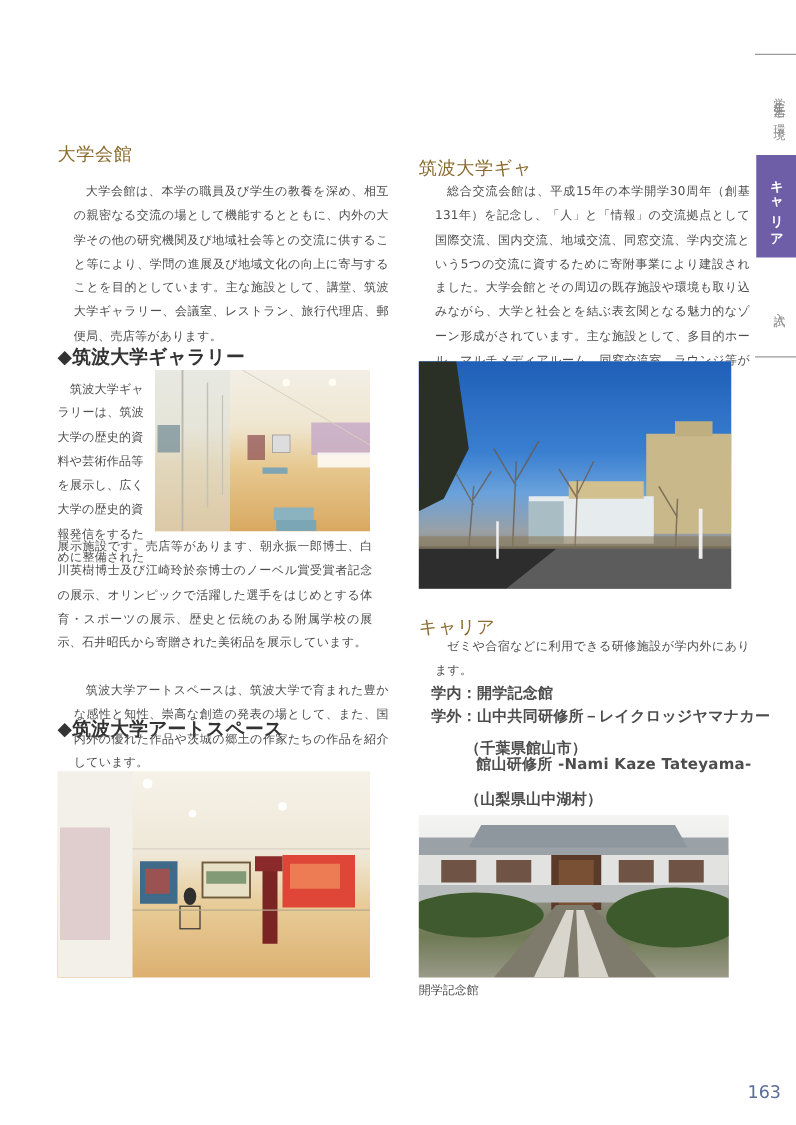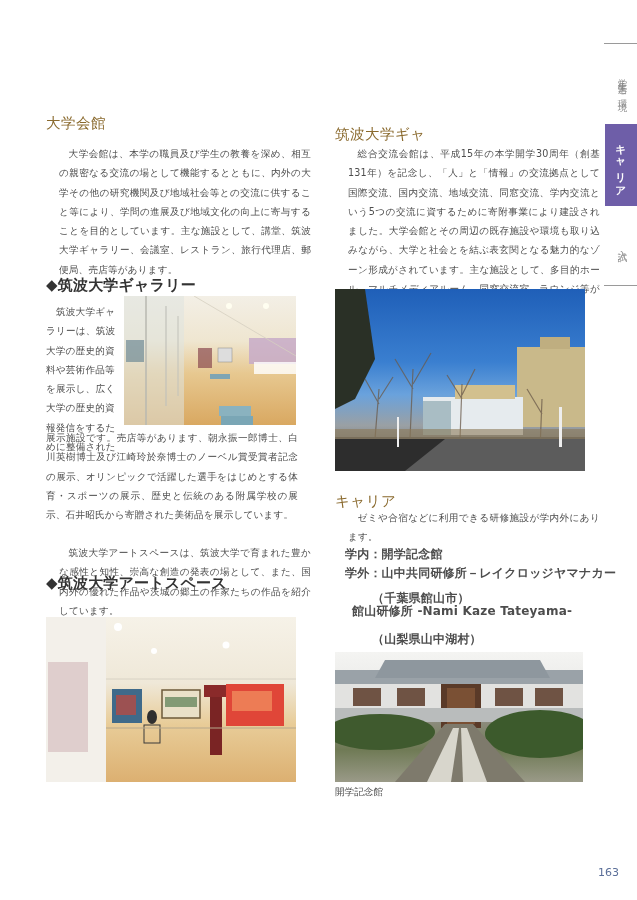--- a/index.html
+++ b/index.html
@@ -6,21 +6,21 @@
   body { width:637px; height:900px; background:#ffffff; position:relative; overflow:hidden;
          font-family:"DejaVu Sans", sans-serif; color:#4a4a4a; }
   .h2 { position:absolute; font-size:14.5px; color:#8a6a2e; letter-spacing:0.5px; font-weight:normal; margin:0; }
   .para { position:absolute; font-size:9.6px; line-height:19.3px; color:#4d4d4d; letter-spacing:0.2px; margin:0; text-align:justify; }
   .indent { text-indent:1em;margin-left:13px; }
   .sub { position:absolute; font-size:15px; color:#333; font-weight:bold; letter-spacing:0.2px; }
   .photo { position:absolute; overflow:hidden; }
   .caption { position:absolute; font-size:9.6px; color:#4d4d4d; }
   .side-line { position:absolute; left:604px; width:33px; height:1px; background:#9a9a9a; }
   .side-tab { position:absolute; left:607px; width:30px; writing-mode:vertical-rl; font-size:9.5px; letter-spacing:2px; display:flex; align-items:center; justify-content:center; }
-  .page-num { position:absolute; left:598px; top:866px; font-size:11px; color:#5a6e98; }
+  .page-num { position:absolute; left:598px; top:866px; font-size:14px; color:#5a6e98; }
   .facility-line { position:absolute; font-size:12px; color:#4d4d4d; letter-spacing:0.2px; white-space:nowrap;font-weight:bold; }
 </style>
 </head>
 <body>
 
 <div class="side-line" style="top:43px;"></div>
 <div class="side-tab" style="top:48px;height:70px;color:#8a8a8a;">
   <span>学生生活と環境</span>
 </div>
 <div class="side-tab" style="top:124px;height:82px;background:#6e5ea8;color:#ffffff;font-weight:bold;font-size:10.5px;left:605px;width:32px;">
@@ -124,21 +124,21 @@
 
 <div class="facility-line" style="left:345px;top:546px;">
   <span>学内：</span><span>開学記念館</span>
 </div>
 <div class="facility-line" style="left:345px;top:565px;">
   <span>学外：</span><span>山中共同研修所－レイクロッジヤマナカー</span>
 </div>
 <div class="facility-line" style="left:372px;top:584px;margin-top:47px;">
   <span>（山梨県山中湖村）</span>
 </div>
-<div class="facility-line" style="left:352px;top:603px;">
+<div class="facility-line" style="left:381px;top:603px;">
   <span>館山研修所 -Nami Kaze Tateyama-</span>
 </div>
 <div class="facility-line" style="left:372px;top:590px;">
   <span>（千葉県館山市）</span>
 </div>
 
 <div class="photo" style="left:335px;top:652px;width:248px;height:130px;background:linear-gradient(180deg,#f4f4f2 0%,#eeeeec 18%,#bfc3c4 30%,#8a8a7a 55%,#6f7a55 75%,#9a9a88 100%);">
   <svg width="248" height="130" viewBox="0 0 248 130">
     <polygon points="0,18 248,18 248,32 0,32" fill="#9aa2a8"></polygon>
     <polygon points="50,8 205,8 215,26 40,26" fill="#8e979e"></polygon>

